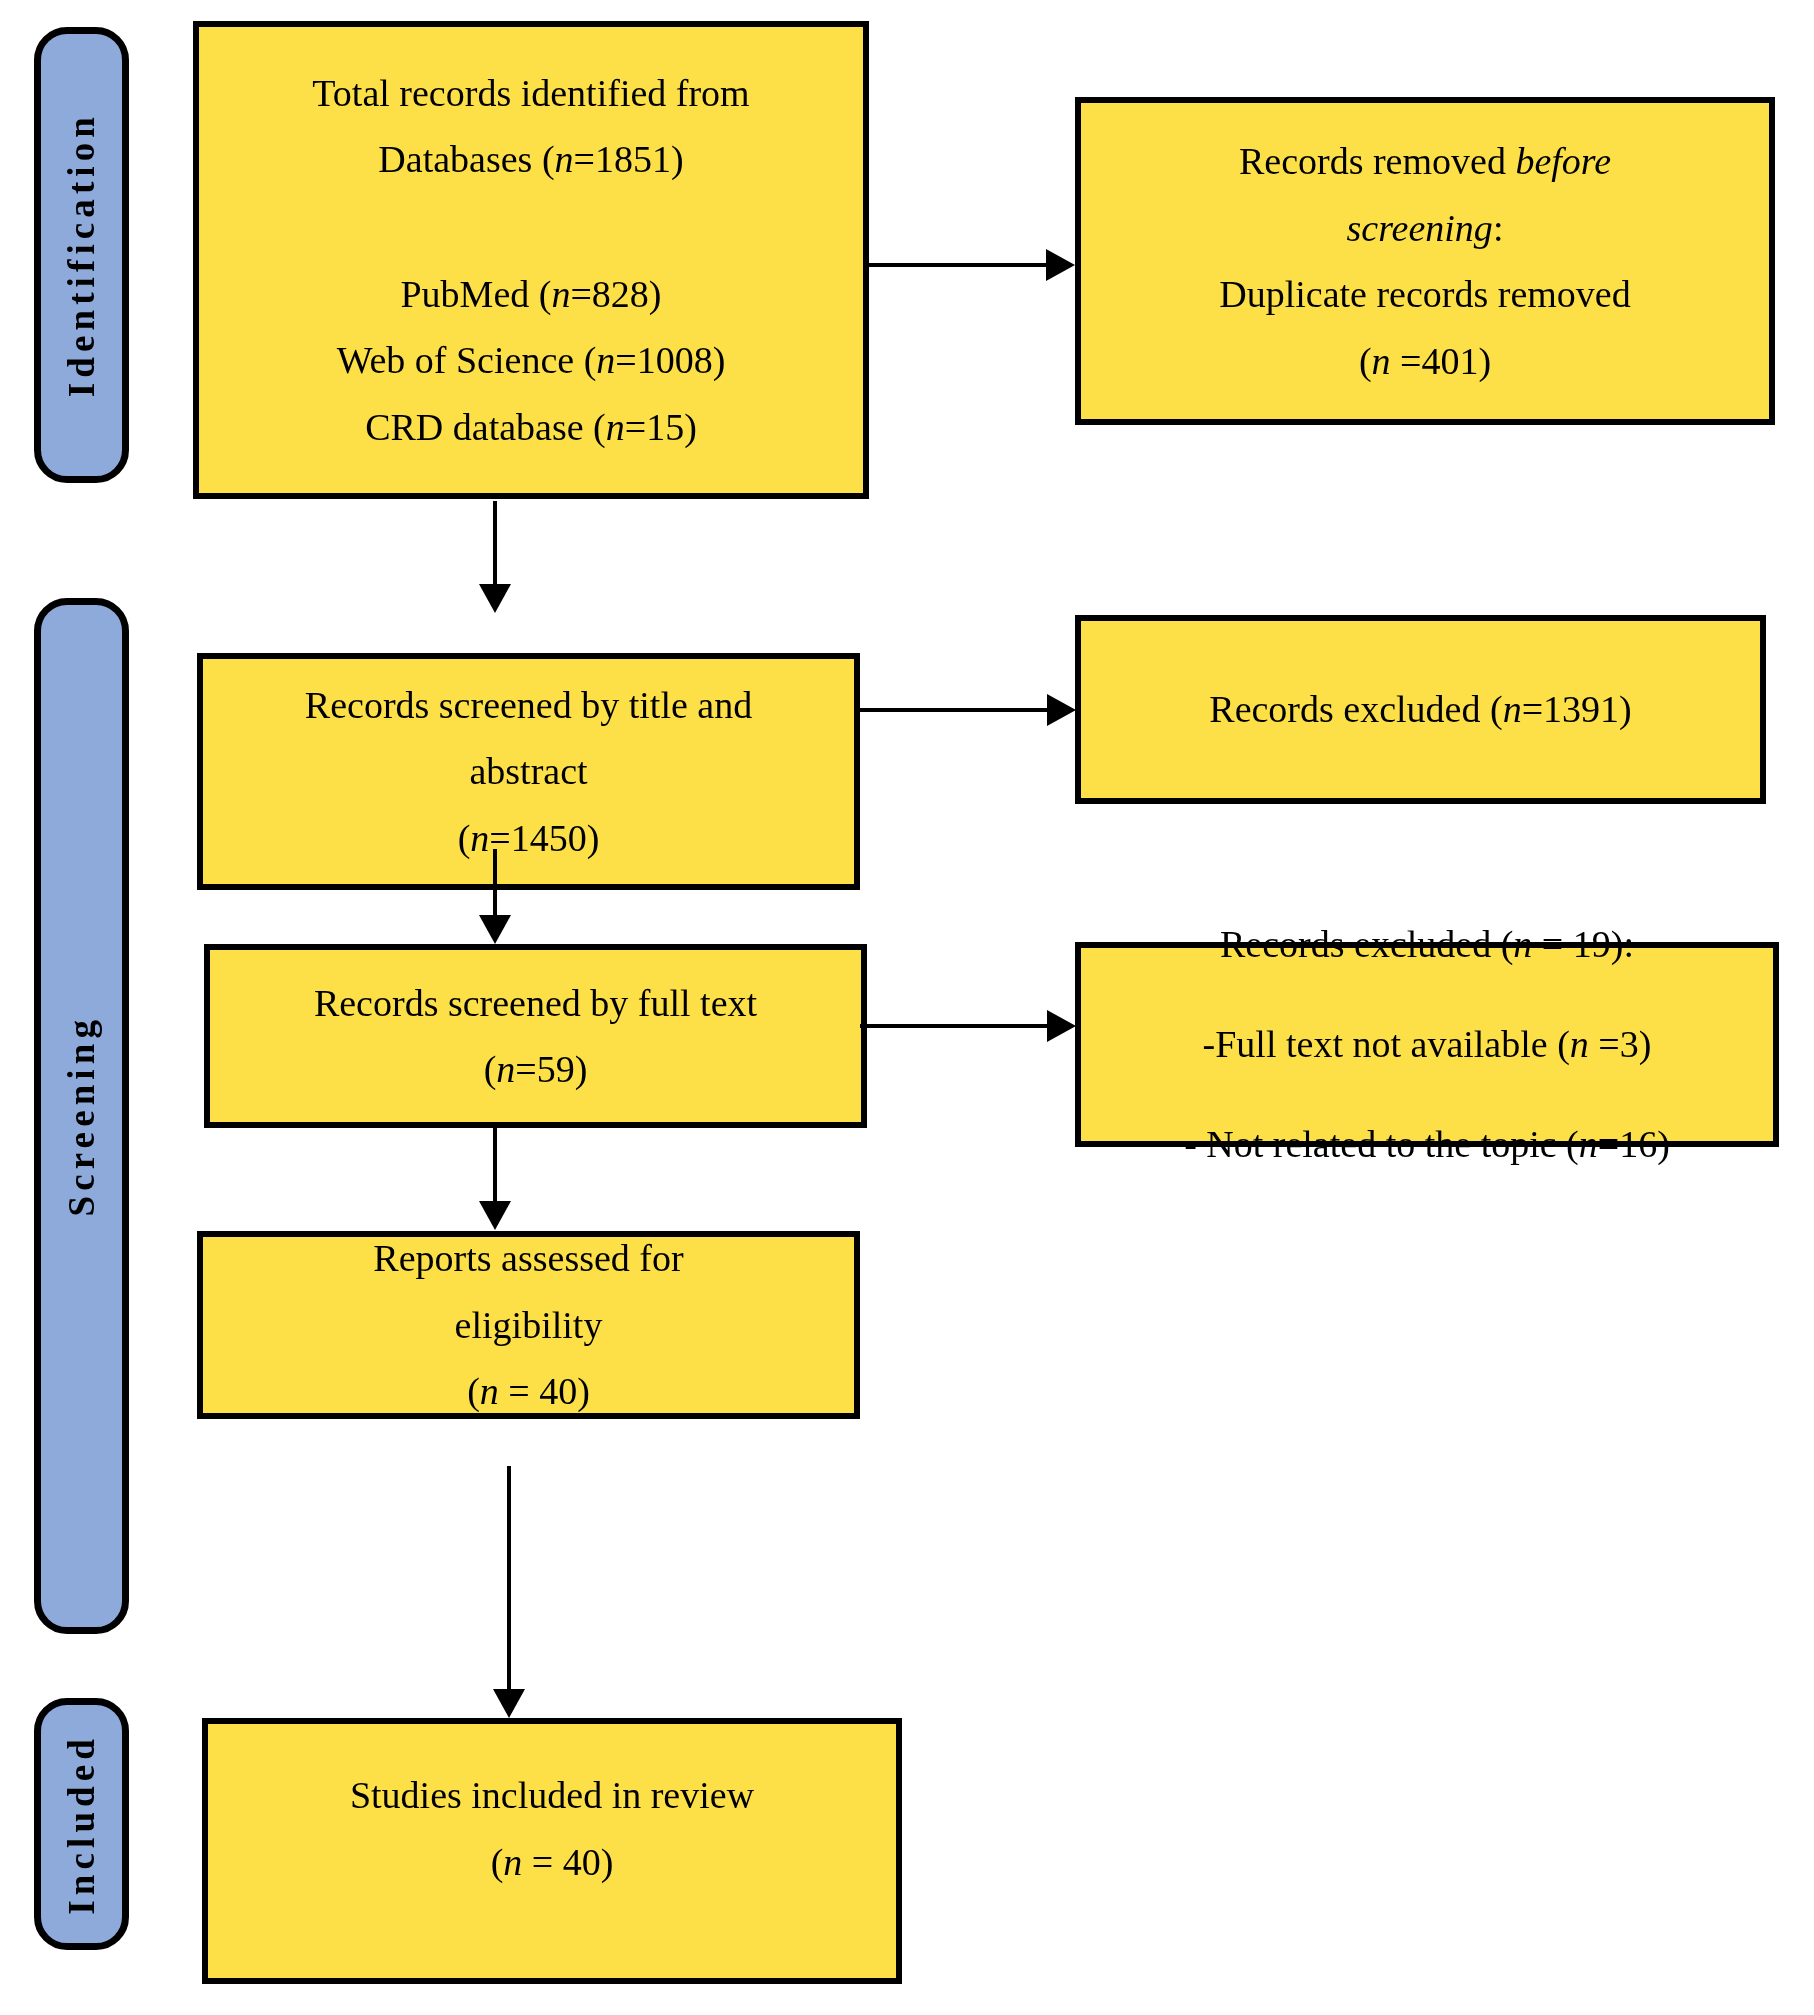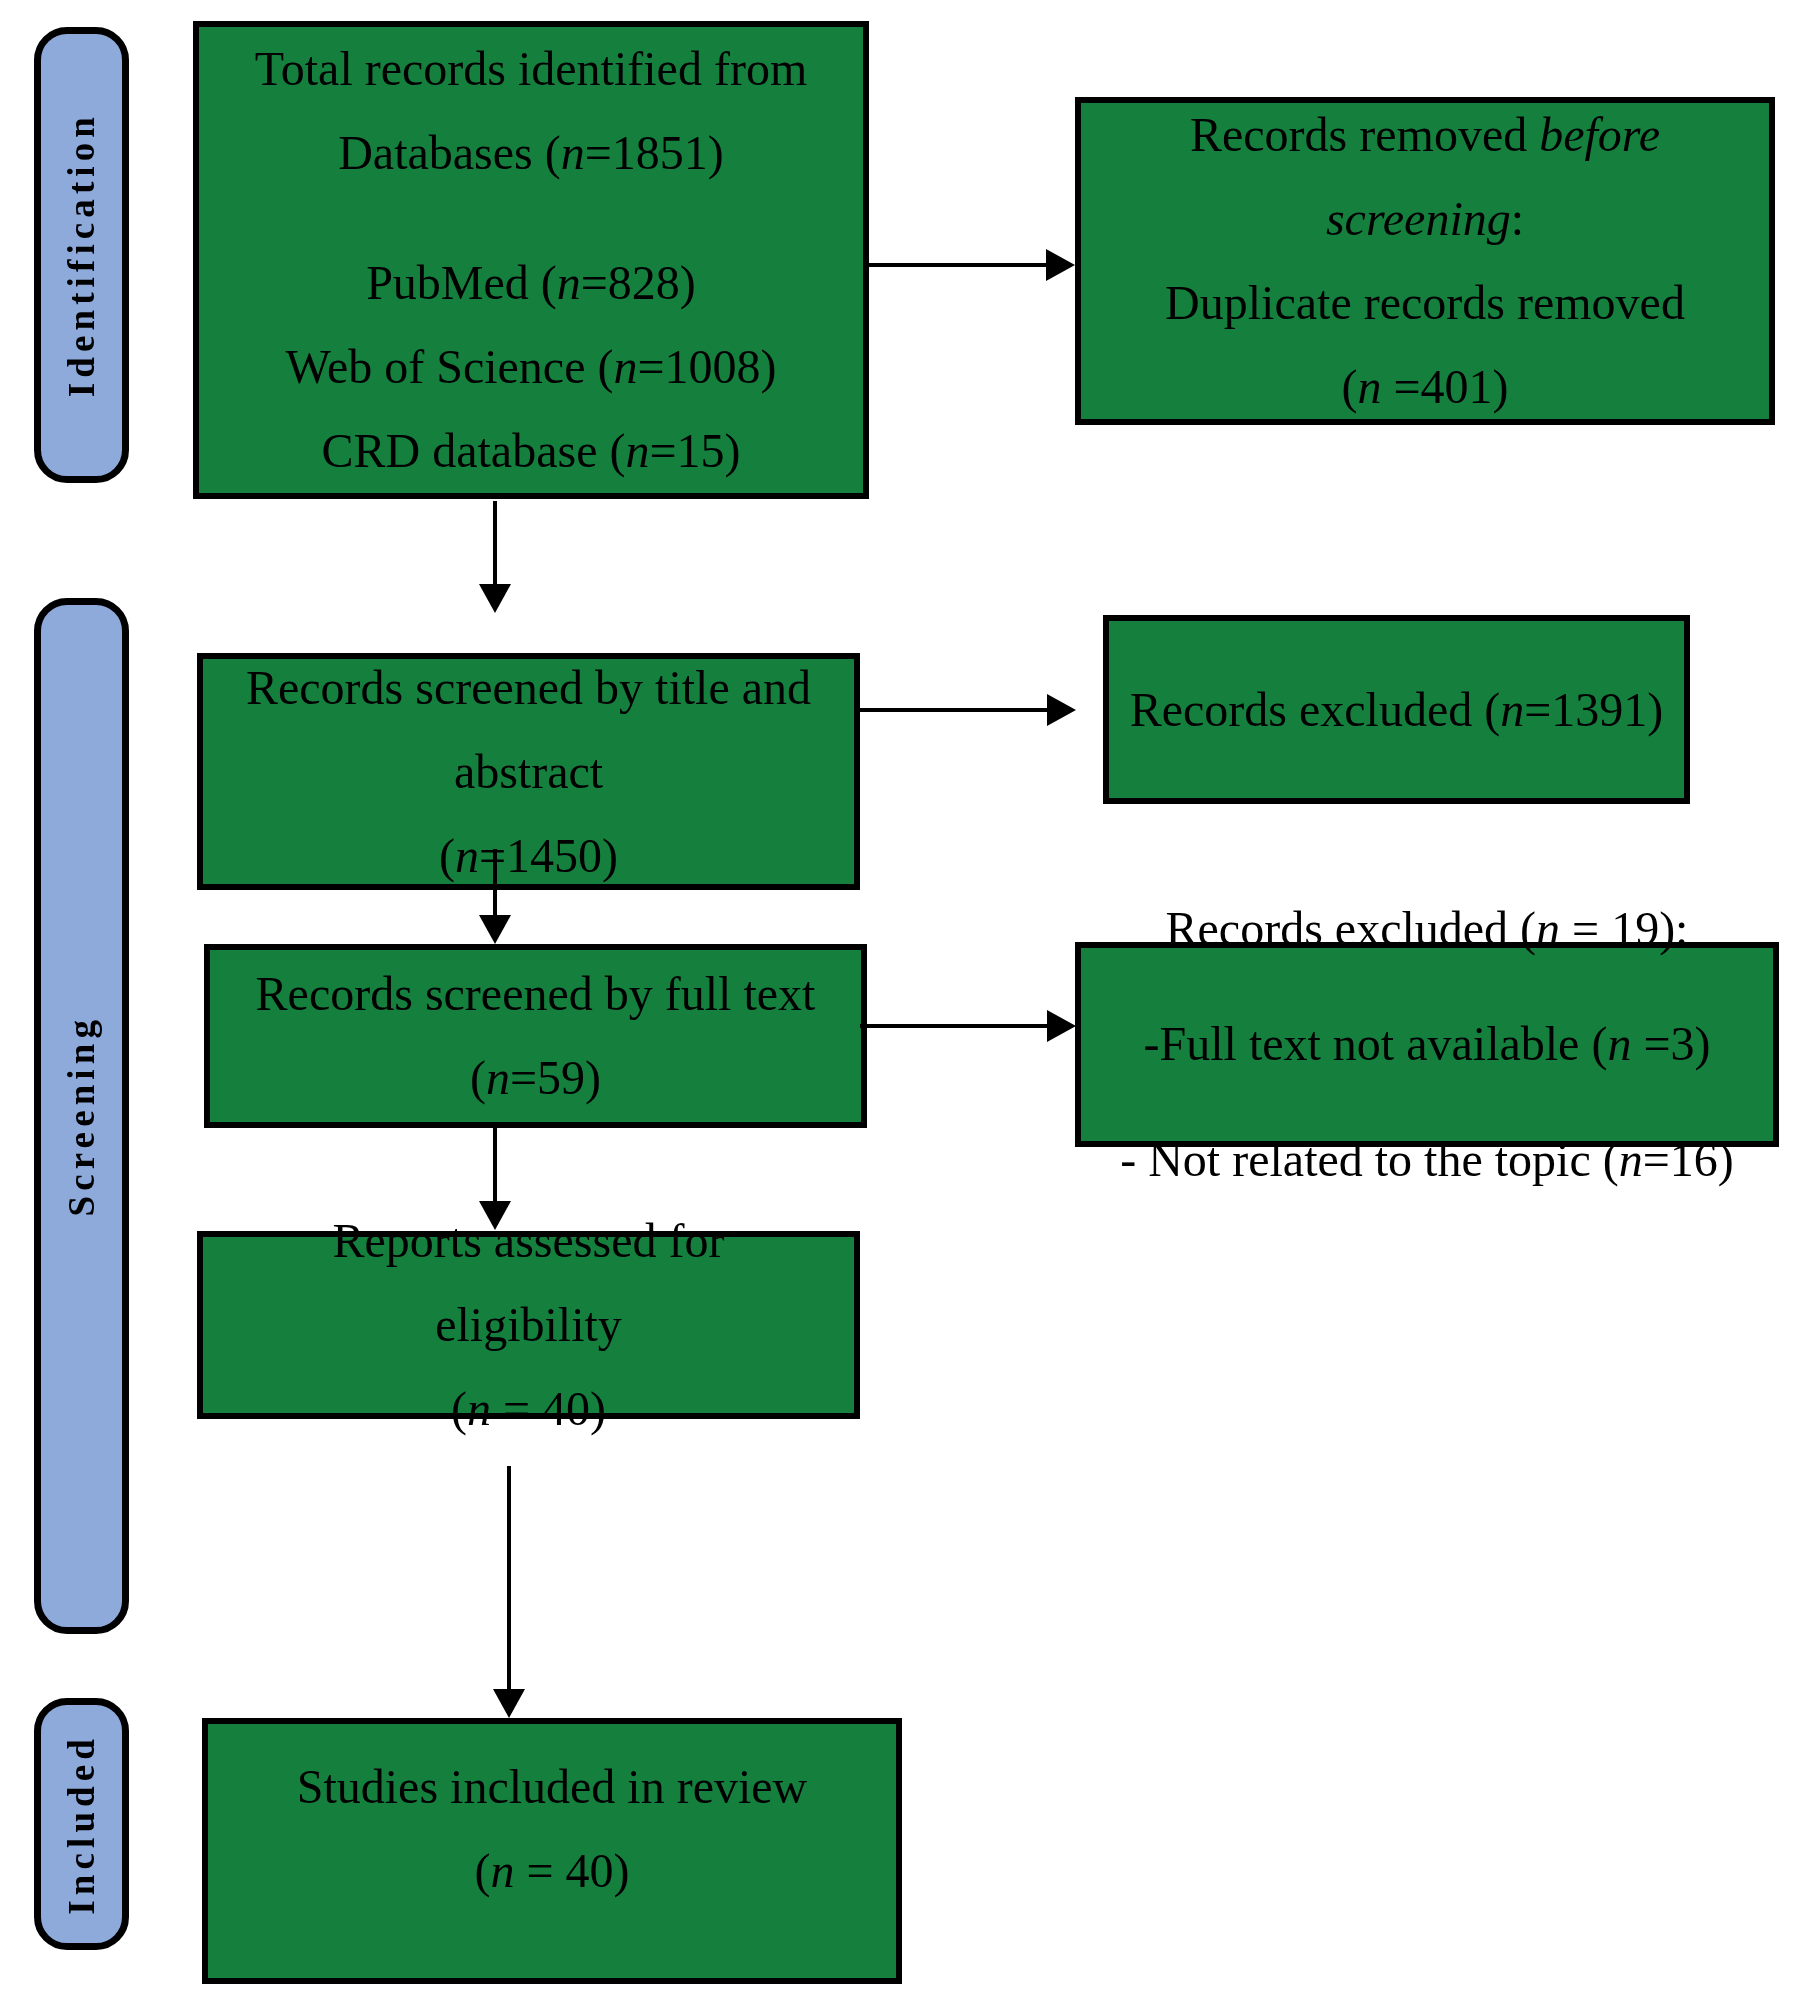--- a/index.html
+++ b/index.html
@@ -26,27 +26,27 @@
     transform: rotate(180deg);
     font-weight: bold;
     font-size: 37px;
     letter-spacing: 5.1px;
     white-space: nowrap;
   }
   .box {
     position: absolute;
     border: 6.4px solid #000000;
     box-sizing: border-box;
-    background: #15803d;
+    background: #fde047;
     display: flex;
     flex-direction: column;
     align-items: center;
     justify-content: center;
     text-align: center;
-    font-size: 48px;
+    font-size: 38px;
     line-height: 1.75;
   }
   .box.tight { line-height: 1.55; }
   .line { white-space: nowrap; }
   .blank-line { height: 68px; }
   .em { font-style: italic; }
   .pad-b { padding-bottom: 45px; }
   .hline {
     position: absolute;
     height: 3.8px;
@@ -81,21 +81,21 @@
   }
 
   
   #tab-identification { left: 34px;  top: 27px;   width: 95px;  height: 456px; }
   #tab-screening      { left: 34px;  top: 598px;  width: 95px;  height: 1036px; }
   #tab-included       { left: 34px;  top: 1698px; width: 95px;  height: 252px; }
 
   #box-identified     { left: 193px;  top: 21px;   width: 676px; height: 478px; }
   #box-removed        { left: 1075px; top: 97px;  width: 700px; height: 328px; }
   #box-screened-title { left: 197px;  top: 613px;  width: 663px; height: 237px; margin-top: 40px; }
-  #box-excluded-title { left: 1103px; top: 615px;  width: 587px; height: 189px; }
+  #box-excluded-title { left: 1075px; top: 615px;  width: 691px; height: 189px; }
   #box-screened-full  { left: 204px;  top: 944px; width: 663px; height: 184px; }
   #box-excluded-full  { left: 1075px; top: 942px; width: 704px; height: 205px; gap: 41px; }
   #box-assessed       { left: 197px;  top: 1231px; width: 663px; height: 188px; }
   #box-included       { left: 202px;  top: 1718px; width: 700px; height: 266px; }
 
   #arrow-identified-to-removed   { left: 868px; top: 263px;  width: 178px; }
   #arrow-identified-to-screened  { left: 493px;  top: 501px;  height: 83px; }
   #arrow-screened-to-excluded    { left: 860px; top: 708px; width: 187px; }
   #arrow-screened-to-fulltext    { left: 493px;  top: 849px; height: 66px; }
   #arrow-fulltext-to-excluded    { left: 860px; top: 1024px; width: 187px; }

